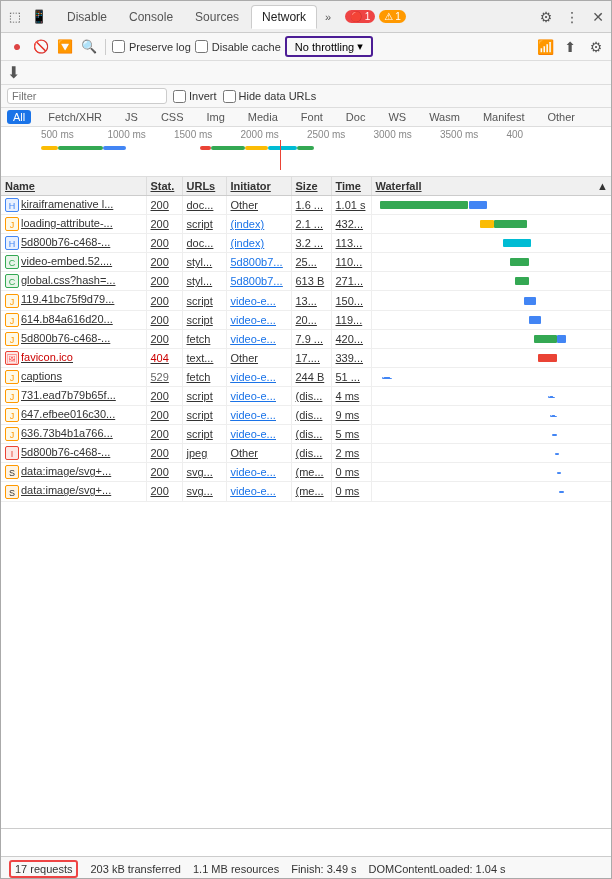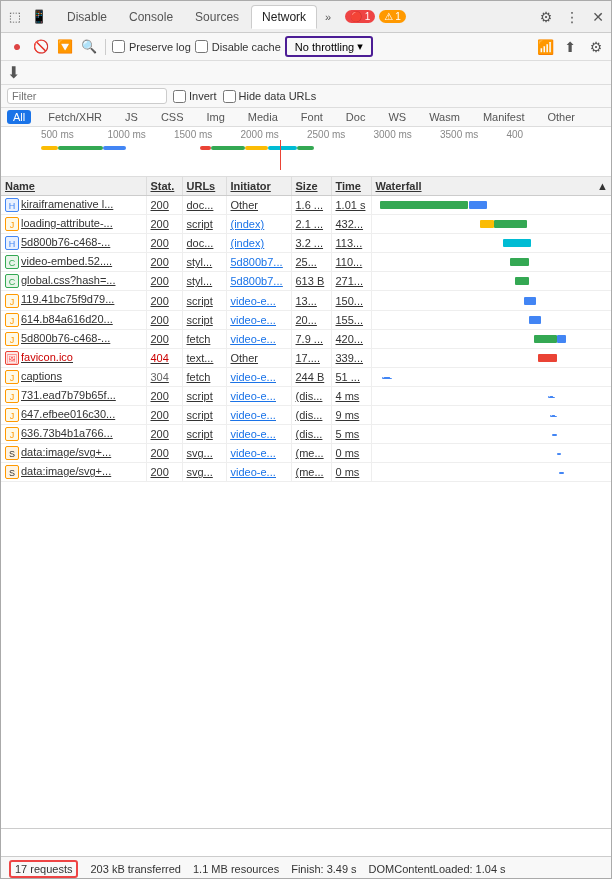--- a/index.html
+++ b/index.html
@@ -536,21 +536,21 @@
                 <div class="wf-bar wf-blue" style="left: 64%; width: 5%;"></div>
               </div>
             </td>
           </tr>
           <tr>
             <td class="col-name" title="795.b84a616d20..."><span class="file-icon icon-js">J</span><span>614.b84a616d20...</span></td>
             <td class="col-status status-200">200</td>
             <td class="col-type">script</td>
             <td class="col-initiator"><span class="name-link">video-e...</span></td>
             <td class="col-size">20...</td>
-            <td class="col-time">155...</td>
+            <td class="col-time">119...</td>
             <td class="col-waterfall">
               <div class="wf-container">
                 <div class="wf-bar wf-blue" style="left: 66%; width: 5%;"></div>
               </div>
             </td>
           </tr>
           <tr>
             <td class="col-name" title="5d800b76-c468-..."><span class="file-icon icon-js">J</span><span>5d800b76-c468-...</span></td>
             <td class="col-status status-200">200</td>
             <td class="col-type">fetch</td>
@@ -572,21 +572,21 @@
             <td class="col-size">17....</td>
             <td class="col-time">339...</td>
             <td class="col-waterfall">
               <div class="wf-container">
                 <div class="wf-bar wf-red" style="left: 70%; width: 8%;"></div>
               </div>
             </td>
           </tr>
           <tr>
             <td class="col-name" title="captions"><span class="file-icon icon-js">J</span><span>captions</span></td>
-            <td class="col-status status-304">304</td>
+            <td class="col-status status-304">529</td>
             <td class="col-type">fetch</td>
             <td class="col-initiator"><span class="name-link">video-e...</span></td>
             <td class="col-size">244 B</td>
             <td class="col-time">51 ...</td>
             <td class="col-waterfall">
               <div class="wf-container">
                 <div class="wf-bar wf-teal" style="left: 3%; width: 4%; border-top: 2px dashed rgb(66, 133, 244); background: none; height: 0px; top: 7px;"></div>
               </div>
             </td>
           </tr>
@@ -619,20 +619,33 @@
           <tr>
             <td class="col-name" title="636.73b4b1a766..."><span class="file-icon icon-js">J</span><span>636.73b4b1a766...</span></td>
             <td class="col-status status-200">200</td>
             <td class="col-type">script</td>
             <td class="col-initiator"><span class="name-link">video-e...</span></td>
             <td class="col-size">(dis...</td>
             <td class="col-time">5 ms</td>
             <td class="col-waterfall">
               <div class="wf-container">
                 <div class="wf-bar wf-teal" style="left: 76%; width: 2%; border-top: 2px dashed rgb(66, 133, 244); background: none; height: 0px; top: 7px;"></div>
+              </div>
+            </td>
+          </tr>
+          <tr>
+            <td class="col-name" title="5d800b76-c468-..."><span class="file-icon icon-img">I</span><span>5d800b76-c468-...</span></td>
+            <td class="col-status status-200">200</td>
+            <td class="col-type">jpeg</td>
+            <td class="col-initiator">Other</td>
+            <td class="col-size">(dis...</td>
+            <td class="col-time">2 ms</td>
+            <td class="col-waterfall">
+              <div class="wf-container">
+                <div class="wf-bar wf-teal" style="left: 77%; width: 2%; border-top: 2px dashed rgb(66, 133, 244); background: none; height: 0px; top: 7px;"></div>
               </div>
             </td>
           </tr>
           <tr>
             <td class="col-name" title="data:image/svg+..."><span class="file-icon icon-svg">S</span><span>data:image/svg+...</span></td>
             <td class="col-status status-200">200</td>
             <td class="col-type">svg...</td>
             <td class="col-initiator"><span class="name-link">video-e...</span></td>
             <td class="col-size">(me...</td>
             <td class="col-time">0 ms</td>

